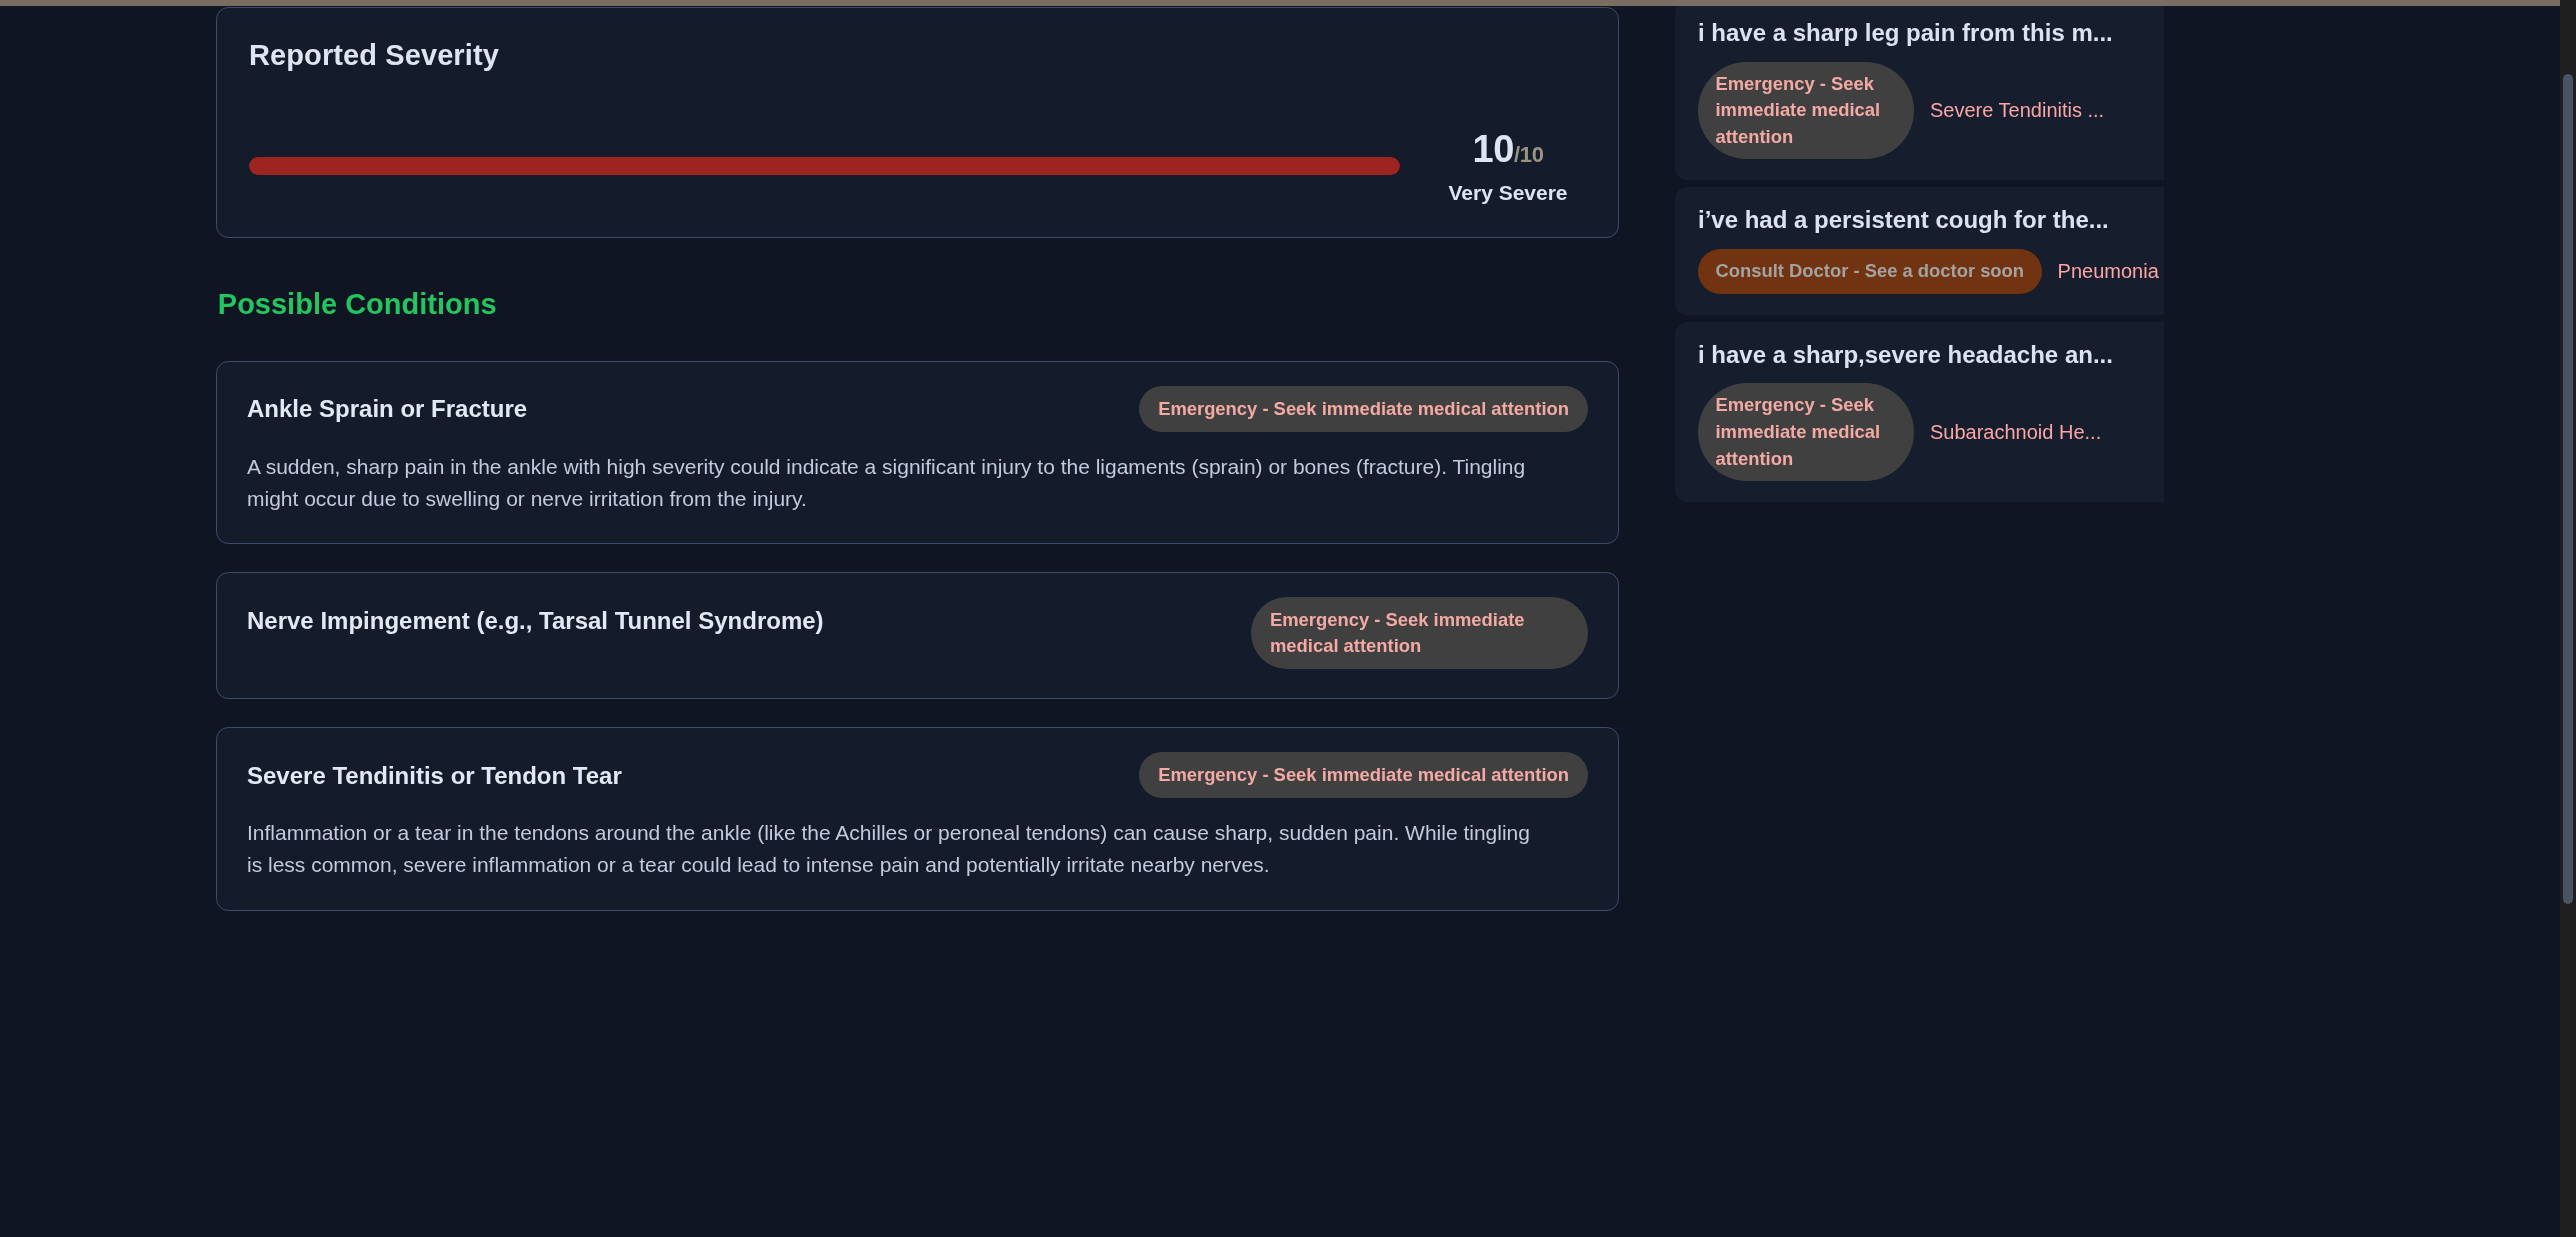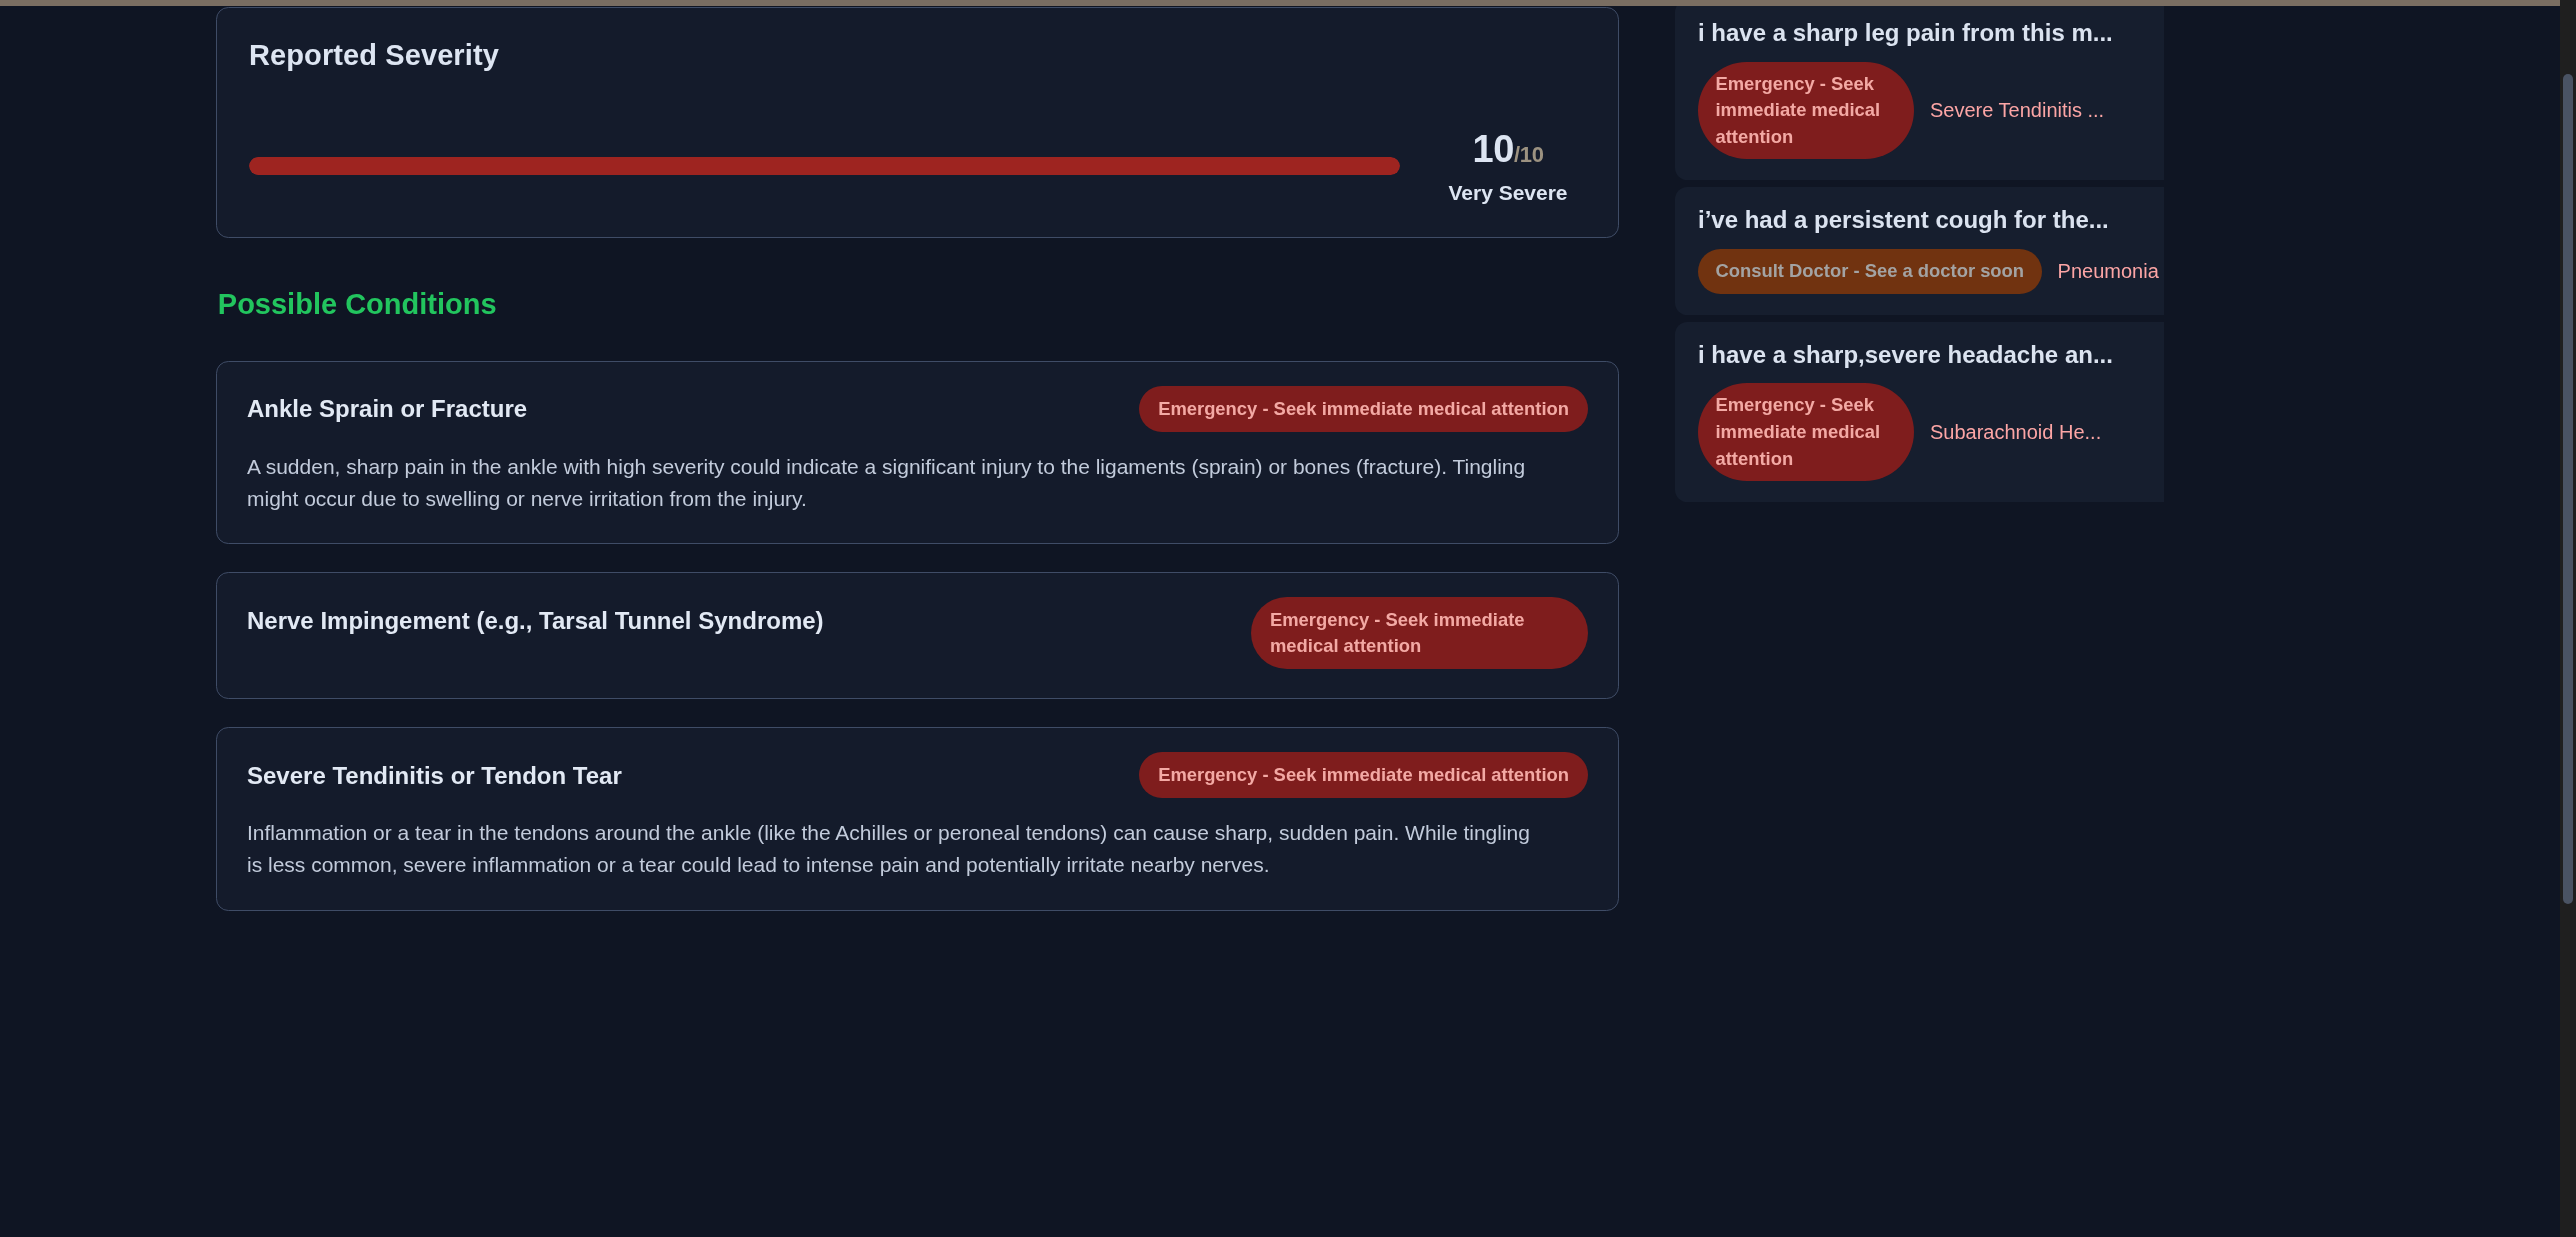--- a/index.html
+++ b/index.html
@@ -140,21 +140,21 @@
   .badge {
     display: inline-block;
     border-radius: 875px;
     font-size: 18.4px;
     font-weight: 700;
     line-height: 1.43;
     padding: 9.6px 19px;
     text-align: left;
   }
   .badge-emergency {
-    background: #7f1d1d;
+    background: #404040;
     color: #f3a9a4;
   }
   .badge-consult {
     background: #713310;
     color: #a3a3a3;
   }
   .badge-narrow { max-width: 337px; }
   .cond-desc {
     margin-top: 19px;
     font-size: 21px;

